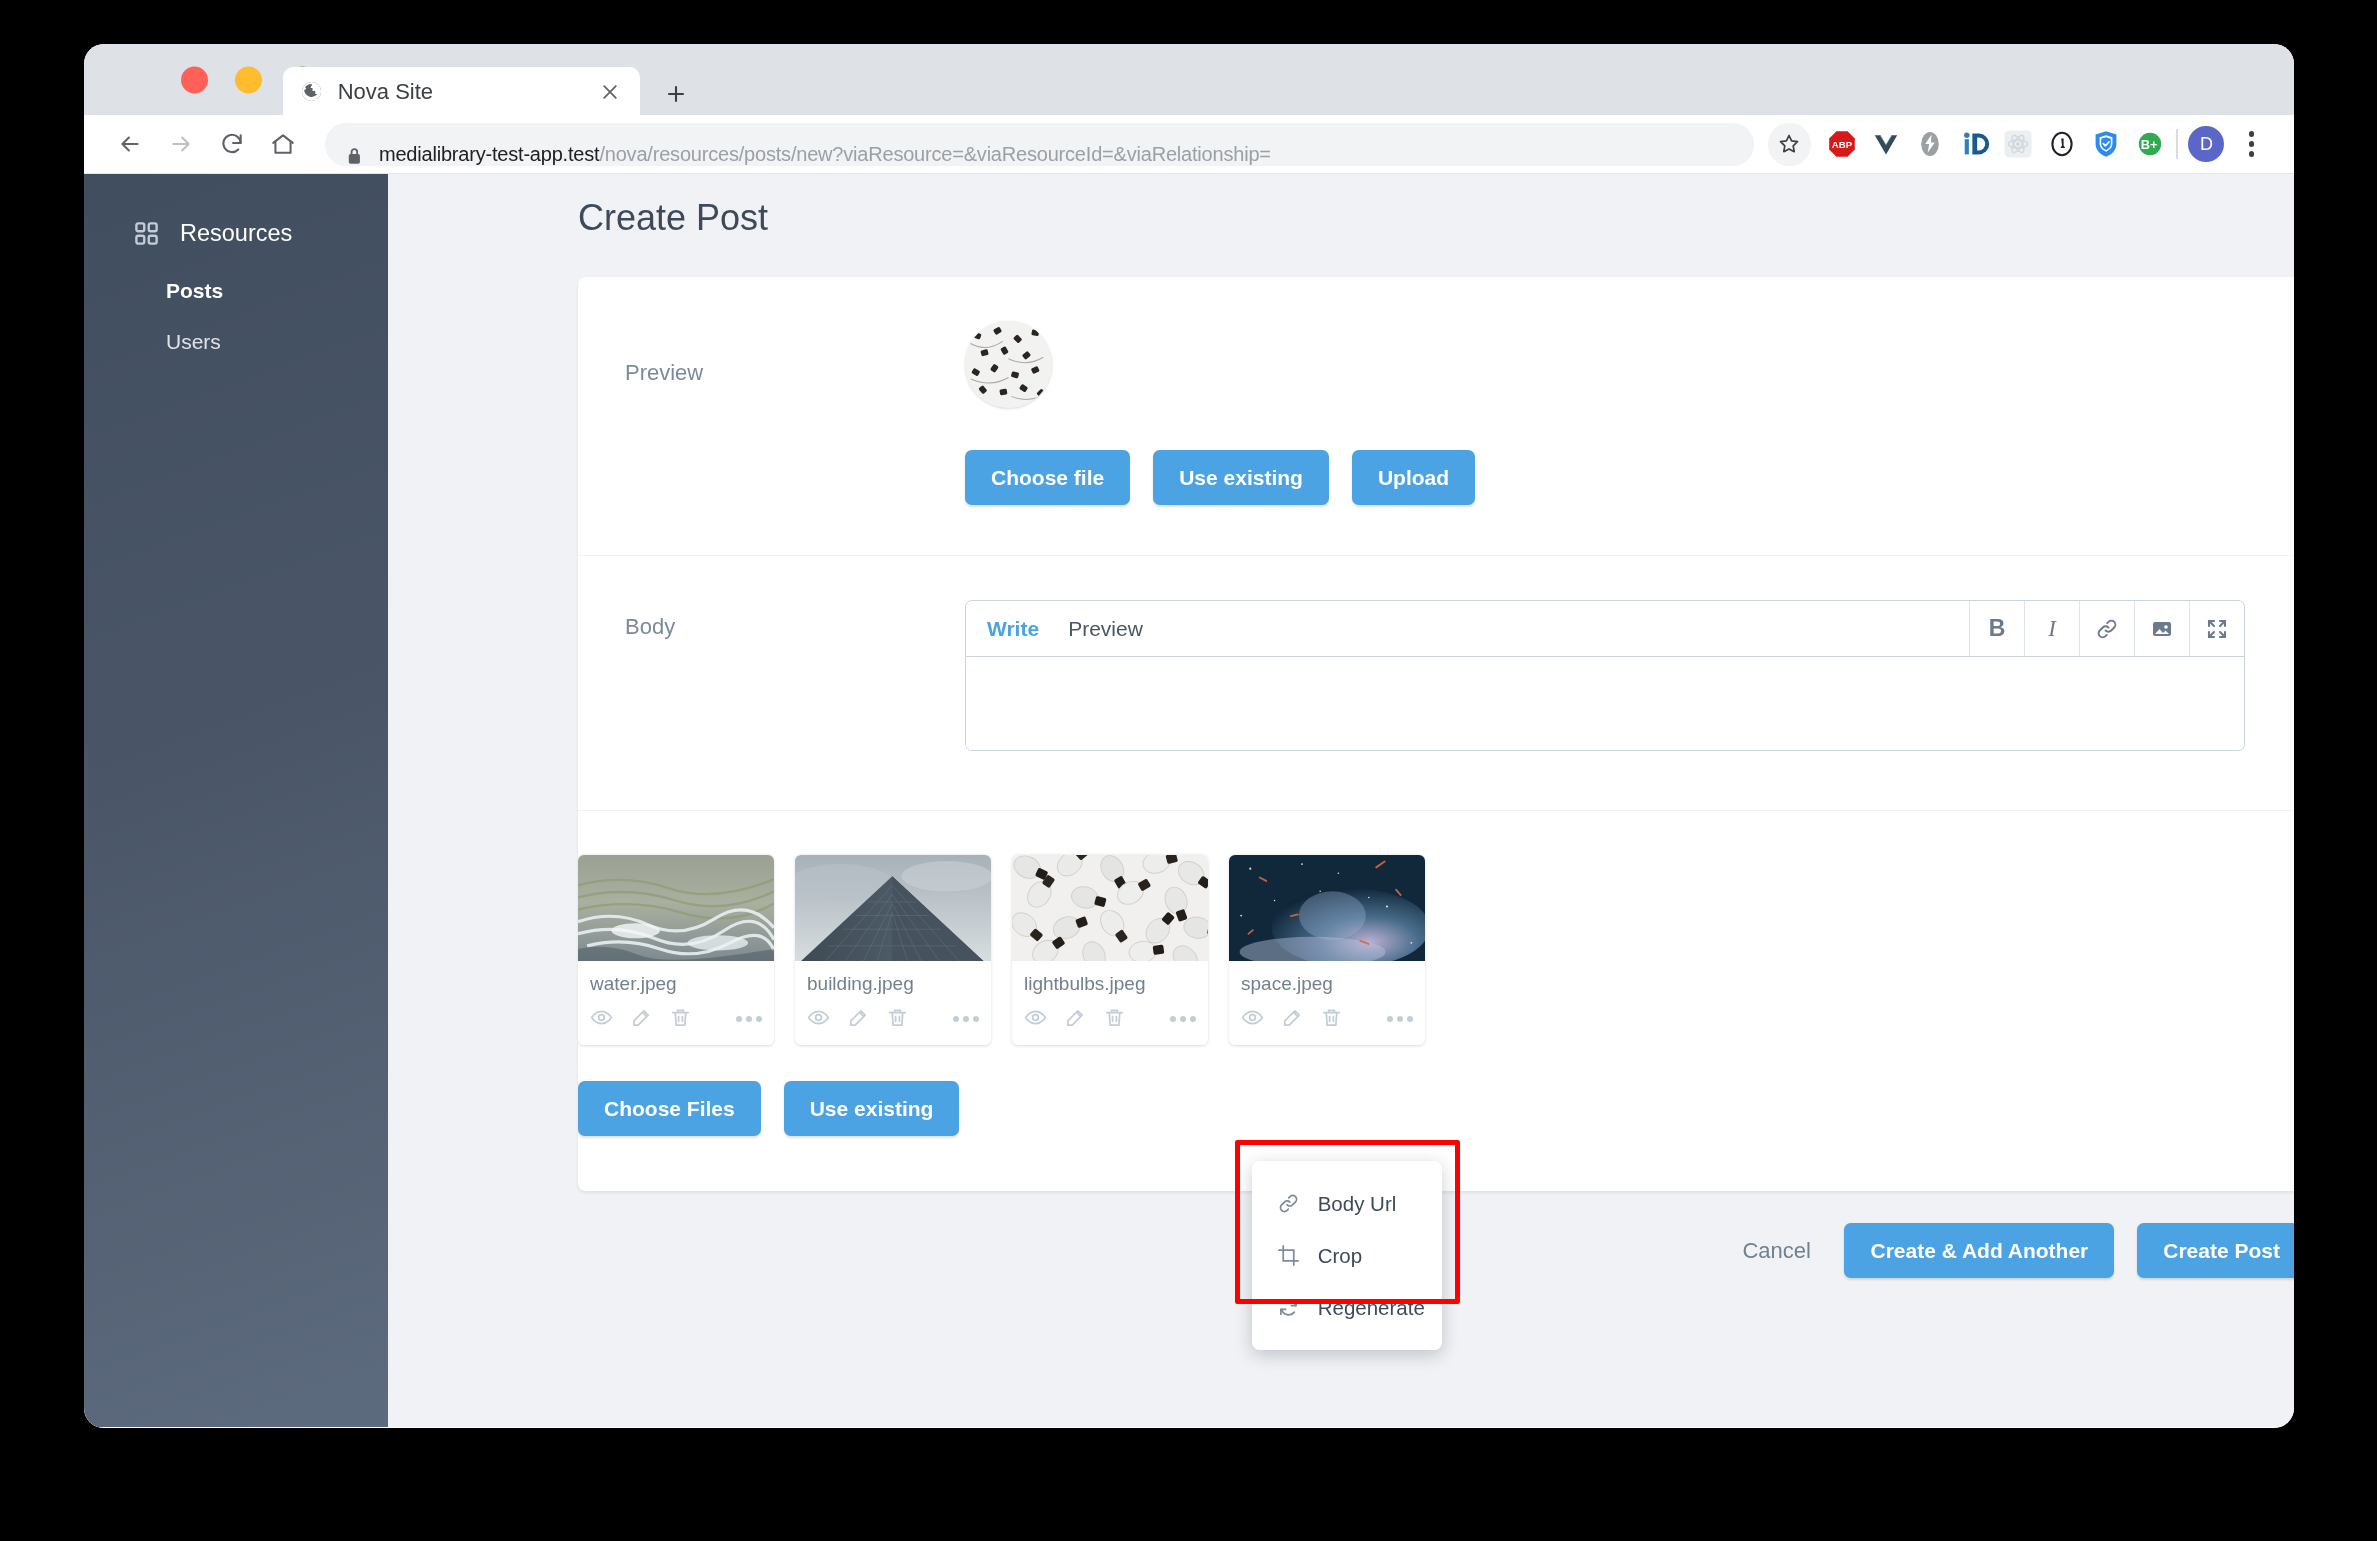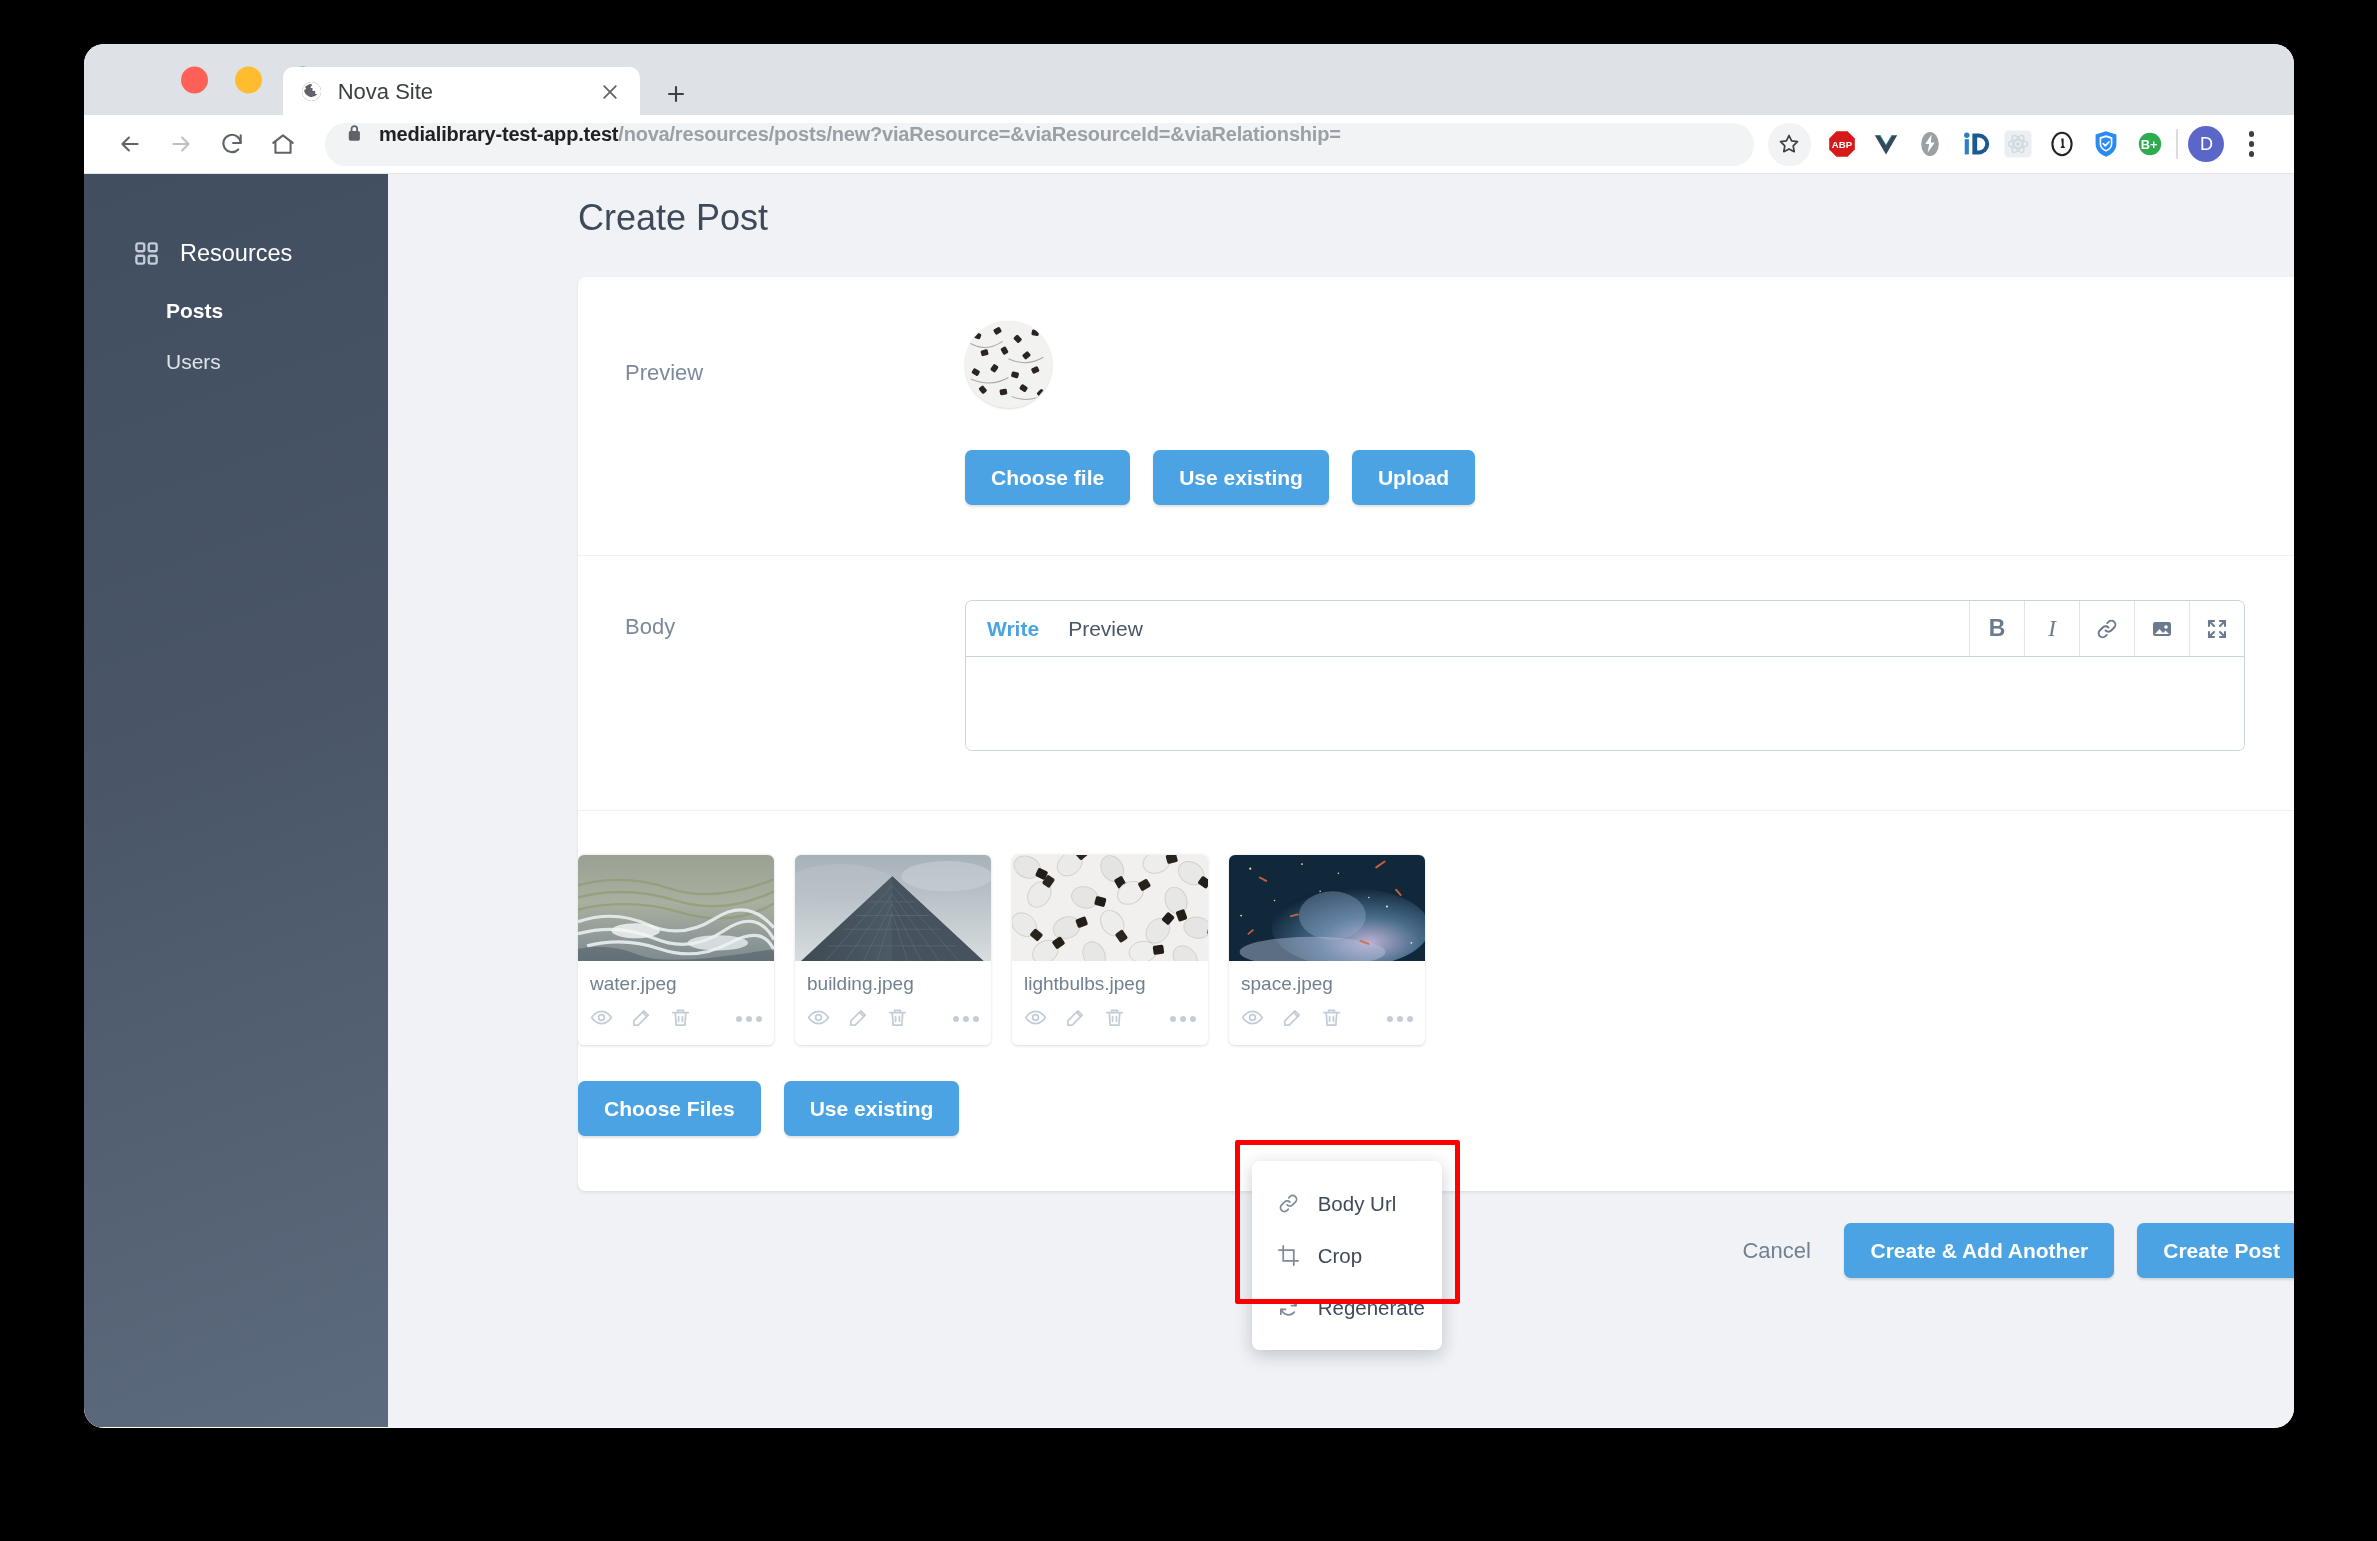--- a/index.html
+++ b/index.html
@@ -82,24 +82,23 @@
     display: flex; align-items: center; justify-content: center;
     color: #5f6368; flex: 0 0 auto;
   }
   .navbtn.disabled { color: #bdc1c6; }
   #omnibox {
     flex: 1 1 auto;
     height: 43px;
     margin-left: 10.6px; margin-right: 13.7px;
     background: #f1f3f4;
     border-radius: 21px;
-    display: flex; align-items: flex-start;
+    display: flex; align-items: flex-end;
     padding: 0 21px;
     overflow: hidden;
-    font-weight: bold;
   }
   #omnibox .lock { width: 16.7px; height: 20px; flex: 0 0 auto; color: #5f6368; }
   #urltext {
     margin-left: 16.7px;
     font-size: 20px;
     white-space: nowrap;
     color: #9aa0a6;
     letter-spacing: -0.2px;
   }
   #urltext .host { color: #202124; }
@@ -142,21 +141,20 @@
 
   
   #sidebar {
     position: absolute; left: 0; top: 0;
     width: 304px; height: 100%;
     background: linear-gradient(160deg, #414e5f 0%, #4a5668 45%, #5d6b7e 100%);
   }
   #sidebar .nav-head {
     display: flex; align-items: center;
     padding: 46px 0 0 49px;
-    margin-top: 20px;
   }
   #sidebar .nav-head .gicon { width: 27px; height: 27px; flex: 0 0 auto; }
   #sidebar .nav-head .label {
     margin-left: 20px; color: #ffffff;
     font-size: 23.5px; font-weight: 400;
   }
   #sidebar .subnav { margin-top: 32px; padding-left: 82px; }
   #sidebar .subnav a {
     display: block;
     font-size: 21px;

